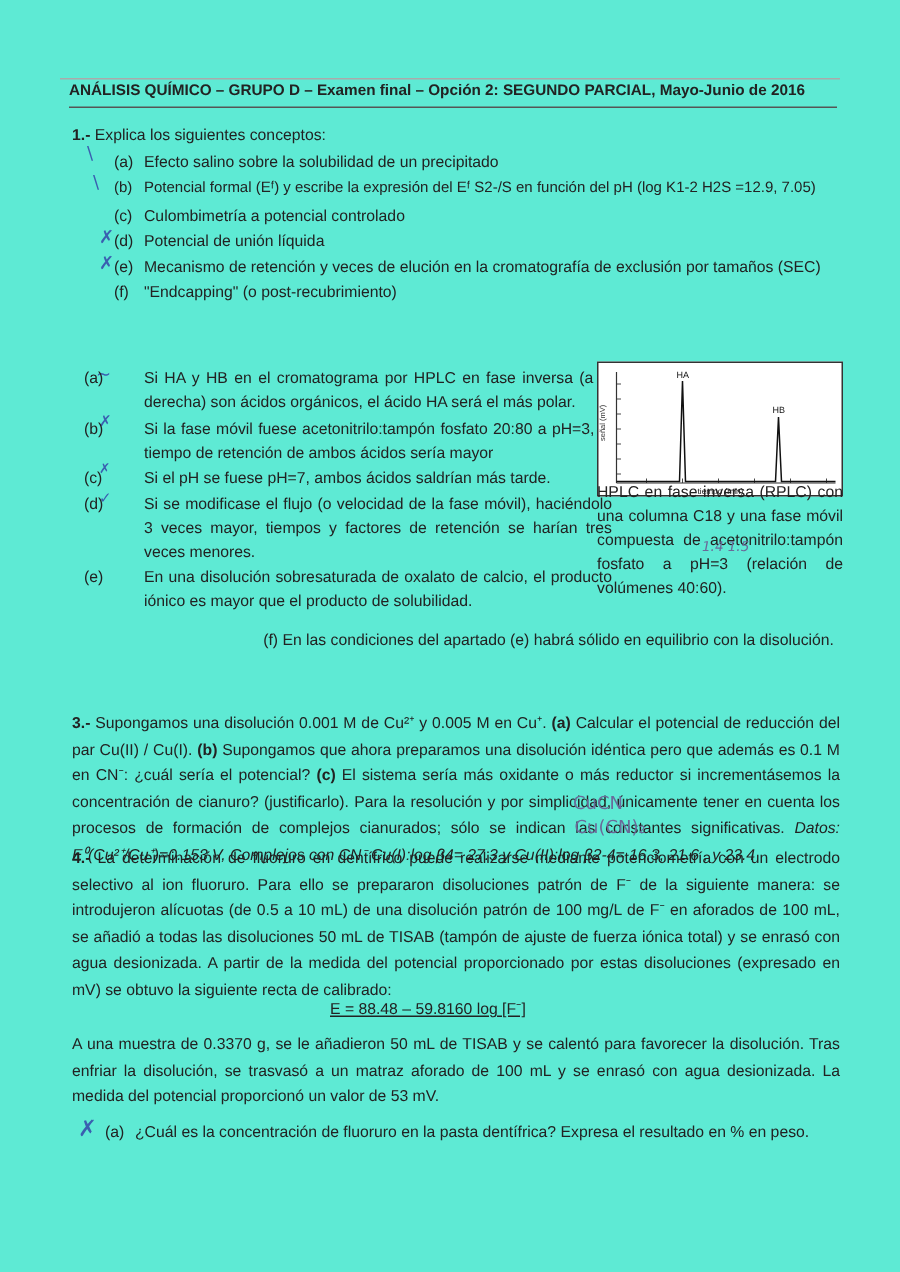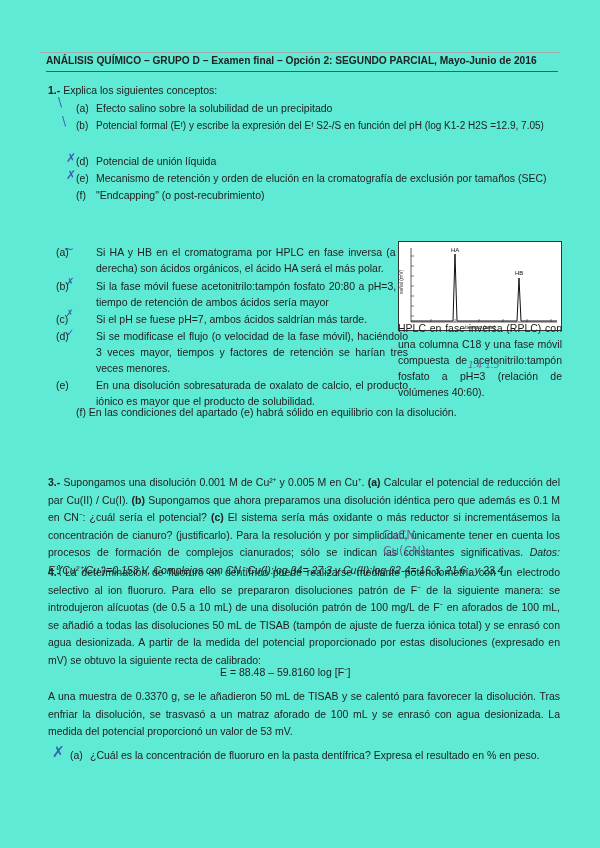--- a/index.html
+++ b/index.html
@@ -38,29 +38,32 @@
   <span class="mark" style="left:58px;top:95px;">\</span>
   <div class="item" style="left:76px;top:100px;width:480px;">
     <span class="lbl">(a)</span><span>Efecto salino sobre la solubilidad de un precipitado</span>
   </div>
 
   <span class="mark" style="left:62px;top:114px;">\</span>
   <div class="item" style="left:76px;top:118px;width:490px;font-size:10px;">
     <span class="lbl">(b)</span><span>Potencial formal (Eᶠ) y escribe la expresión del Eᶠ S2-/S en función del pH (log K1-2 H2S =12.9, 7.05)</span>
   </div>
 
+  <div class="item" style="left:76px;top:136px;width:480px;">
+    <span class="lbl">(c)</span><span>Culombimetría a potencial controlado</span>
+  </div>
 
   <span class="mark" style="left:66px;top:151px;">✗</span>
   <div class="item" style="left:76px;top:153px;width:480px;">
     <span class="lbl">(d)</span><span>Potencial de unión líquida</span>
   </div>
 
   <span class="mark" style="left:66px;top:168px;">✗</span>
   <div class="item" style="left:76px;top:170px;width:490px;">
-    <span class="lbl">(e)</span><span>Mecanismo de retención y orden de elución en la cromatografía de exclusión por tamaños (SEC)</span>
+    <span class="lbl">(e)</span><span>Mecanismo de retención y veces de elución en la cromatografía de exclusión por tamaños (SEC)</span>
   </div>
 
   <div class="item" style="left:76px;top:187px;width:480px;">
     <span class="lbl">(f)</span><span>"Endcapping" (o post-recubrimiento)</span>
   </div>
 
 
   <span class="mark" style="left:64px;top:242px;">~</span>
   <div class="item just" style="left:76px;top:244px;width:312px;padding-left:20px;text-indent:-20px;">
     <span class="lbl">(a)</span><span>Si HA y HB en el cromatograma por HPLC en fase inversa (a la derecha) son ácidos orgánicos, el ácido HA será el más polar.</span>
@@ -78,21 +81,21 @@
 
   <span class="mark" style="left:66px;top:327px;font-size:10px;">✓</span>
   <div class="item just" style="left:76px;top:328px;width:312px;padding-left:20px;text-indent:-20px;">
     <span class="lbl">(d)</span><span>Si se modificase el flujo (o velocidad de la fase móvil), haciéndolo 3 veces mayor, tiempos y factores de retención se harían tres veces menores.</span>
   </div>
 
   <div class="item just" style="left:76px;top:377px;width:312px;padding-left:20px;text-indent:-20px;">
     <span class="lbl">(e)</span><span>En una disolución sobresaturada de oxalato de calcio, el producto iónico es mayor que el producto de solubilidad.</span>
   </div>
 
-  <div class="item" style="left:76px;top:404px;width:480px;">
+  <div class="item" style="left:76px;top:419px;width:480px;text-align:right;">
     <span>(f)</span> <span>En las condiciones del apartado (e) habrá sólido en equilibrio con la disolución.</span>
   </div>
 
   <div class="chart">
     <svg width="162" height="88" viewBox="0 0 162 88">
       <line x1="12" y1="6" x2="12" y2="80" stroke="#333" stroke-width="0.8"></line>
       <line x1="12" y1="80" x2="158" y2="80" stroke="#333" stroke-width="0.8"></line>
       <g stroke="#333" stroke-width="0.6">
         <line x1="12" y1="14" x2="15" y2="14"></line>
           <line x1="12" y1="24" x2="15" y2="24"></line>
@@ -129,21 +132,21 @@
     <span>El sistema sería más oxidante o más reductor si incrementásemos la concentración de cianuro? (justificarlo). Para la resolución y por simplicidad, únicamente tener en cuenta los procesos de formación de complejos cianurados; sólo se indican las constantes significativas.</span>
     <i>Datos: E⁰(Cu²⁺/Cu⁺)=0.153 V, Complejos con CN⁻ Cu(I):log β4= 27.3 y Cu(II):log β2-4= 16.3, 21.6 , y 23.4</i>
   </div>
   <span class="hand" style="left:382px;top:528px;">CuCN</span>
   <span class="hand" style="left:383px;top:544px;">Cu(CN)₂</span>
 
   <div class="para" style="top:564px;">
     <b>4.-</b>
     <span>La determinación de fluoruro en dentífrico puede realizarse mediante potenciometría con un electrodo selectivo al ion fluoruro. Para ello se prepararon disoluciones patrón de F⁻ de la siguiente manera: se introdujeron alícuotas (de 0.5 a 10 mL) de una disolución patrón de 100 mg/L de F⁻ en aforados de 100 mL, se añadió a todas las disoluciones 50 mL de TISAB (tampón de ajuste de fuerza iónica total) y se enrasó con agua desionizada. A partir de la medida del potencial proporcionado por estas disoluciones (expresado en mV) se obtuvo la siguiente recta de calibrado:</span>
   </div>
-  <div class="eq" style="top:665px;">E = 88.48 – 59.8160 log [F⁻]</div>
+  <div class="eq" style="top:665px;text-decoration:underline;">E = 88.48 – 59.8160 log [F⁻]</div>
   <div class="para" style="top:688px;">A una muestra de 0.3370 g, se le añadieron 50 mL de TISAB y se calentó para favorecer la disolución. Tras enfriar la disolución, se trasvasó a un matraz aforado de 100 mL y se enrasó con agua desionizada. La medida del potencial proporcionó un valor de 53 mV.</div>
 
   <span class="mark" style="left:52px;top:743px;font-size:15px;">✗</span>
   <div class="item" style="left:70px;top:747px;width:490px;">
     <span class="lbl">(a)</span><span>¿Cuál es la concentración de fluoruro en la pasta dentífrica? Expresa el resultado en % en peso.</span>
   </div>
 
 </div>
 
 </body></html>

